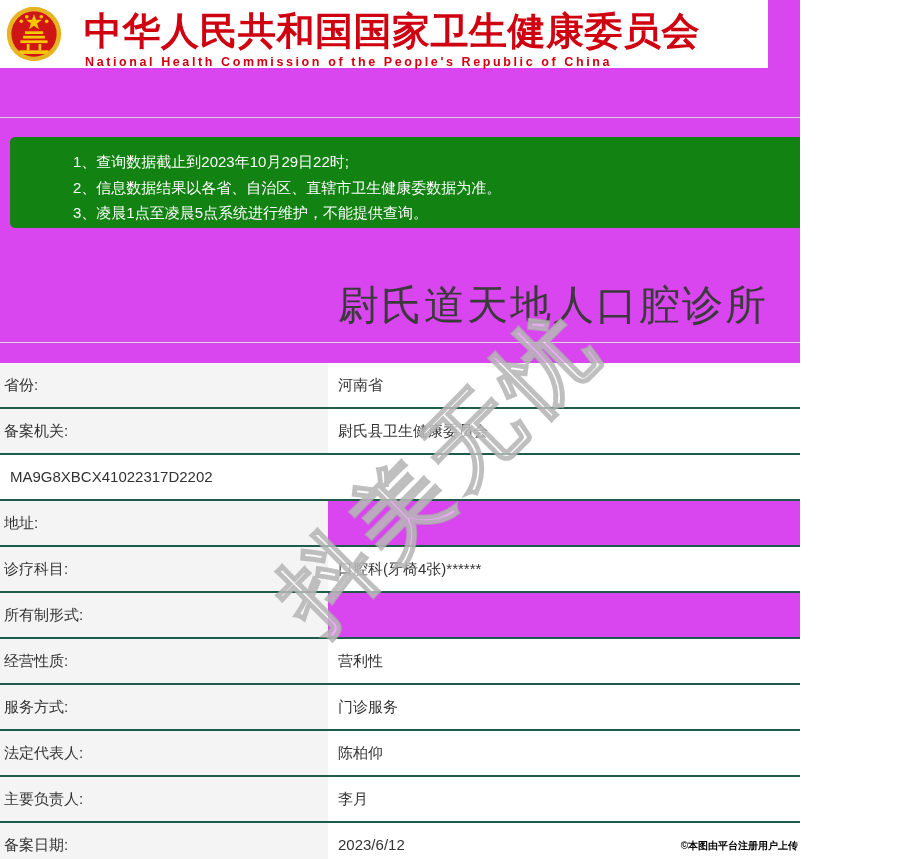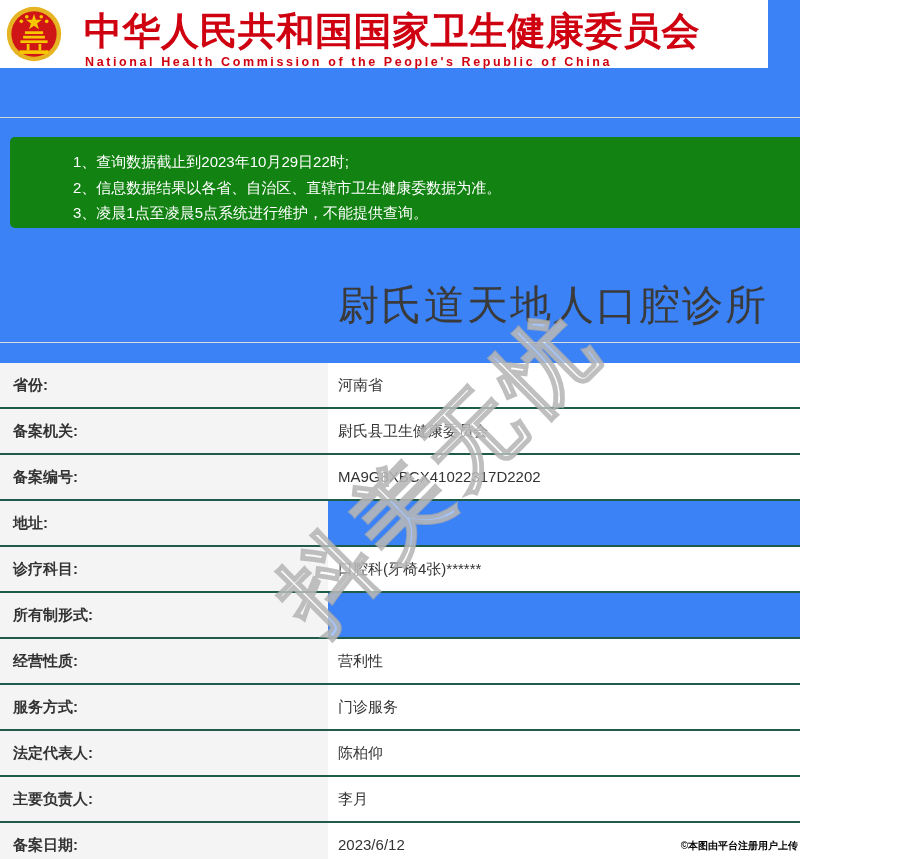--- a/index.html
+++ b/index.html
@@ -1,17 +1,17 @@
 <!DOCTYPE html>
 <html><head>
 <meta charset="utf-8">
 <style>
   html,body{margin:0;padding:0;}
   body{font-family:"Liberation Sans","DejaVu Sans",sans-serif;}
-  .page{position:relative;width:800px;height:859px;background:#3b82f6;overflow:hidden;}
+  .page{position:relative;width:800px;height:859px;background:#d946ef;overflow:hidden;}
 
   
   .header{position:absolute;left:0;top:0;width:768px;height:68px;background:#ffffff;}
   .emblem{position:absolute;left:5px;top:2px;}
   .title-cn{position:absolute;left:84px;top:6px;width:640px;font-size:38px;font-weight:bold;
             color:#cf0010;letter-spacing:0.5px;white-space:nowrap;}
   .title-en{position:absolute;left:85px;top:55px;width:640px;font-size:12.5px;font-weight:bold;
             color:#cf0010;letter-spacing:2.6px;white-space:nowrap;}
 
   .top-divider{position:absolute;left:0;top:117px;width:901px;height:1px;background:#d5d5d5;}
@@ -24,21 +24,21 @@
   
   .record-title{position:absolute;left:0;right:24px;top:270px;margin:8px;text-align:right;
                 font-size:41px;font-weight:400;color:#3a3a3a;letter-spacing:2px;z-index:1;}
 
   .table-top-line{position:absolute;left:0;top:342px;width:901px;height:1px;background:#dcdcdc;}
 
   
   .record-table{position:absolute;left:0;top:363px;width:901px;z-index:2;}
   .row{display:flex;height:46px;box-sizing:border-box;border-bottom:2px solid #1e5b4a;}
   .cell{box-sizing:border-box;line-height:44px;font-size:15px;color:#333333;white-space:nowrap;overflow:hidden;}
-  .cell.label{width:328px;background:#f4f4f4;padding-left:13px;font-weight:bold;}
+  .cell.label{width:328px;background:#f4f4f4;padding-left:4px;font-weight:normal;}
   .cell.value{flex:1;background:#ffffff;padding-left:10px;}
 
   
   .watermark{position:absolute;left:130px;top:400px;width:620px;height:140px;
              display:flex;align-items:center;justify-content:center;
              transform:rotate(-45deg);z-index:5;pointer-events:none;
              font-size:92px;letter-spacing:10px;font-weight:bold;
              color:rgba(255,255,255,0.55);
              -webkit-text-stroke:2px rgba(170,170,170,0.75);
              white-space:nowrap;}
@@ -89,21 +89,20 @@
   <div class="record-table">
     <div class="row">
       <div class="cell label">省份:</div>
       <div class="cell value">河南省</div>
     </div>
     <div class="row">
       <div class="cell label">备案机关:</div>
       <div class="cell value">尉氏县卫生健康委员会</div>
     </div>
     <div class="row">
-      <div class="cell label">备案编号:</div>
       <div class="cell value">MA9G8XBCX41022317D2202</div>
     </div>
     <div class="row">
       <div class="cell label">地址:</div>
     </div>
     <div class="row">
       <div class="cell label">诊疗科目:</div>
       <div class="cell value">口腔科(牙椅4张)******</div>
     </div>
     <div class="row">

